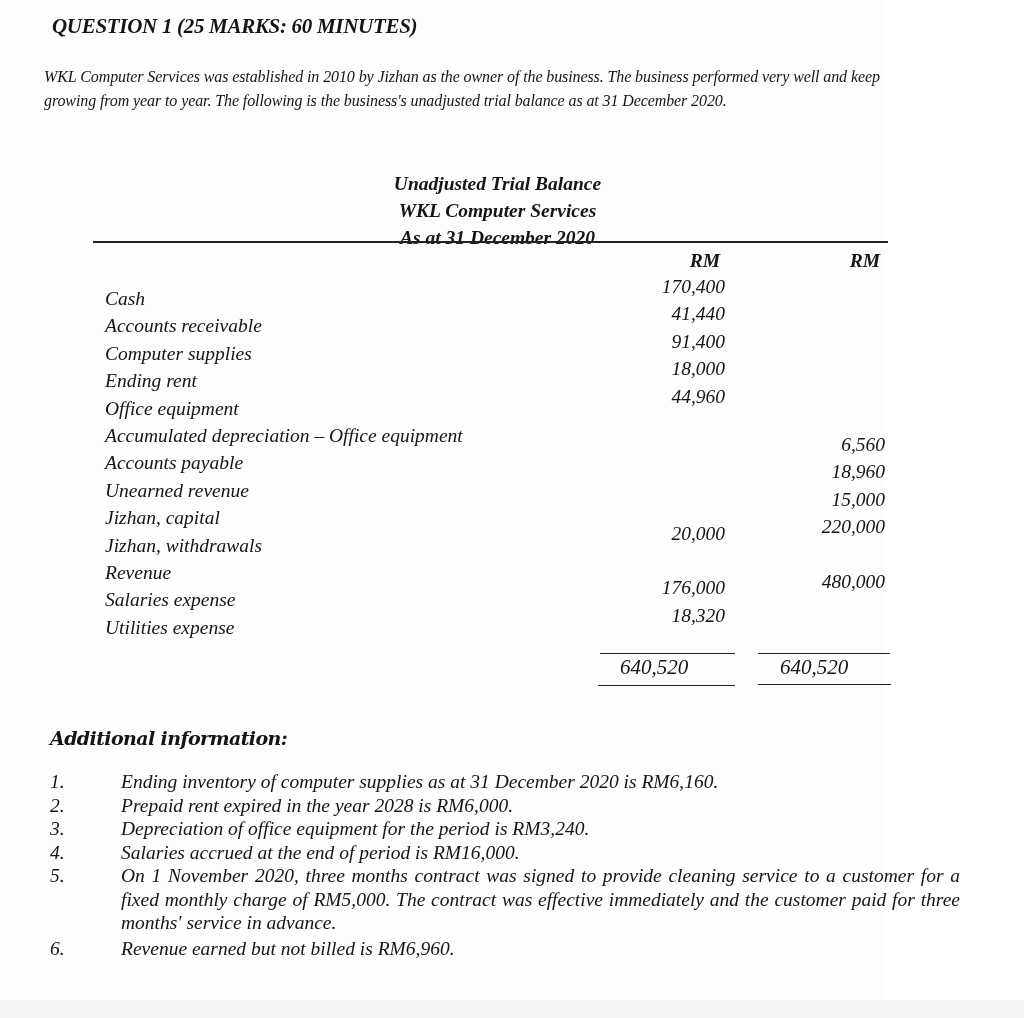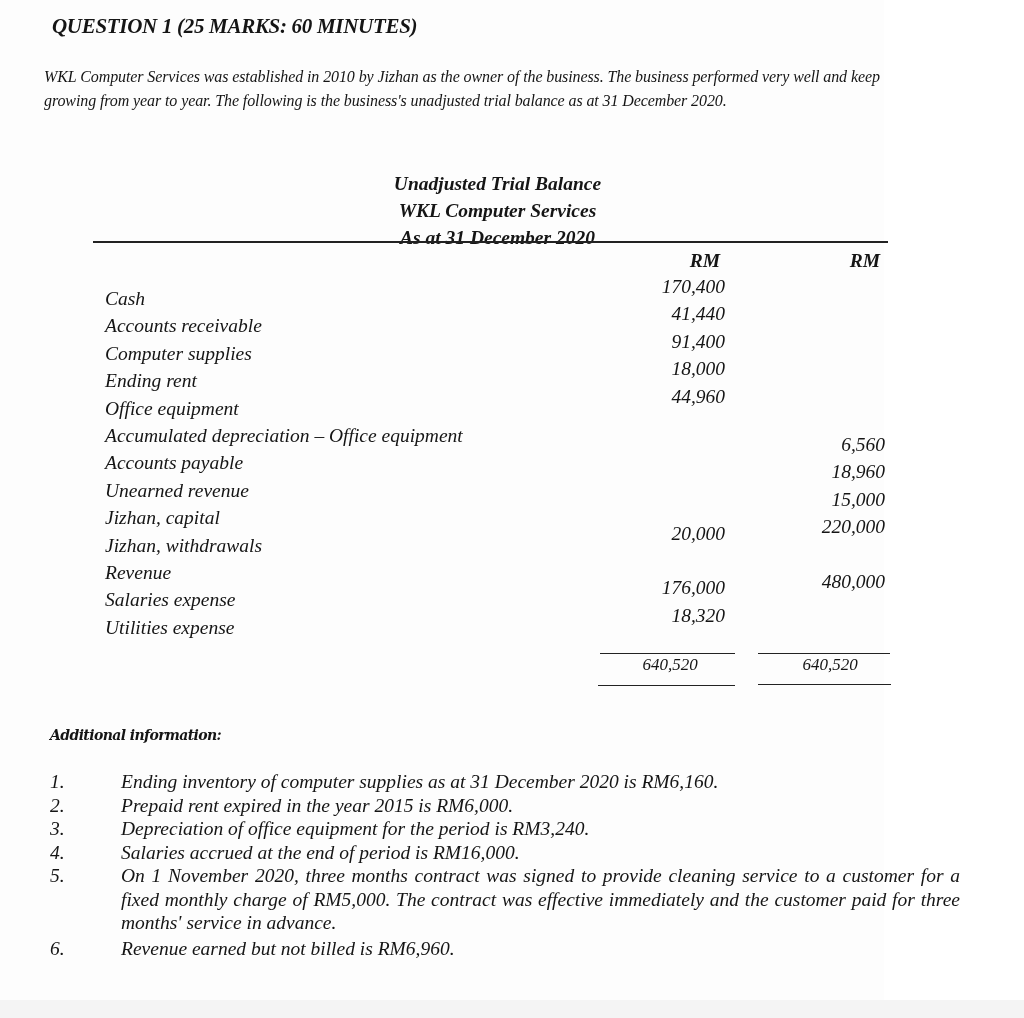--- a/index.html
+++ b/index.html
@@ -17,22 +17,22 @@
     .tb-head { position: absolute; left: 310px; top: 170px; width: 375px; text-align: center; font-weight: bold; font-size: 19.5px; line-height: 27px; }
     .rule-top { position: absolute; left: 93px; top: 241px; width: 795px; height: 0; border-top: 2px solid #222; }
     .col-rm1 { position: absolute; left: 620px; top: 250px; width: 100px; text-align: right; font-weight: bold; font-size: 19.5px; }
     .col-rm2 { position: absolute; left: 780px; top: 250px; width: 100px; text-align: right; font-weight: bold; font-size: 19.5px; }
     .rows { position: absolute; left: 105px; top: 285px; width: 780px; }
     .row { position: relative; height: 27.4px; font-size: 19.5px; line-height: 27px; }
     .row .acct { position: absolute; left: 0; top: 0; white-space: nowrap; }
     .row .dr { position: absolute; left: 520px; width: 100px; text-align: right; top: -12px; }
     .row .cr { position: absolute; left: 680px; width: 100px; text-align: right; top: -12px; margin-top: 21px; }
     .line { position: absolute; height: 0; border-top: 1.6px solid #222; }
-    .totals { position: absolute; top: 655px; font-size: 17px; text-align: center; width: 100px; }
-    .add-title { position: absolute; left: 50px; top: 727px; font-size: 14px; font-weight: bold; font-family: "DejaVu Serif", serif; letter-spacing: -0.6px; }
+    .totals { position: absolute; top: 655px; font-size: 21px; text-align: left; width: 100px; }
+    .add-title { position: absolute; left: 50px; top: 727px; font-size: 19px; font-weight: bold; font-family: "DejaVu Serif", serif; letter-spacing: -0.6px; }
     .list { position: absolute; left: 50px; top: 770px; width: 910px; font-size: 19.5px; line-height: 23.5px; }
     .item { position: relative; padding-left: 71px; }
     .item .num { position: absolute; left: 0; top: 0; }
     .item .txt { display: block; text-align: justify; }
     .gap6 { margin-top: 2px; }
   </style>
 </head>
 <body>
 
 <div class="page">
@@ -126,21 +126,21 @@
   <div class="line" style="left:758px; top:684px; width:133px;"></div>
 
   <div class="add-title">Additional information:</div>
   <div class="list" id="info-list">
       <div class="item">
         <span class="num">1.</span>
         <span class="txt">Ending inventory of computer supplies as at 31 December 2020 is RM6,160.</span>
       </div>
       <div class="item">
         <span class="num">2.</span>
-        <span class="txt">Prepaid rent expired in the year 2015 is RM6,000.</span>
+        <span class="txt">Prepaid rent expired in the year 2028 is RM6,000.</span>
       </div>
       <div class="item">
         <span class="num">3.</span>
         <span class="txt">Depreciation of office equipment for the period is RM3,240.</span>
       </div>
       <div class="item">
         <span class="num">4.</span>
         <span class="txt">Salaries accrued at the end of period is RM16,000.</span>
       </div>
       <div class="item">

